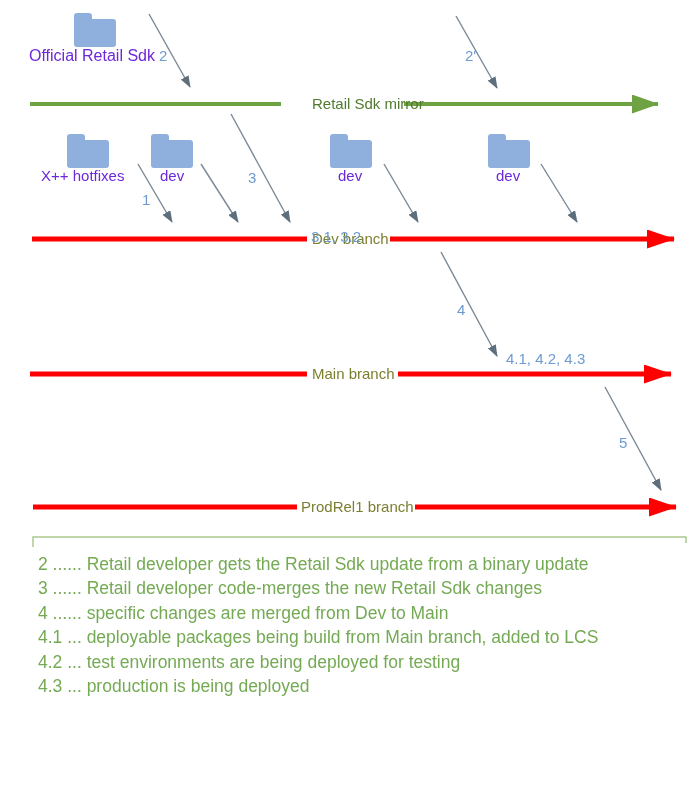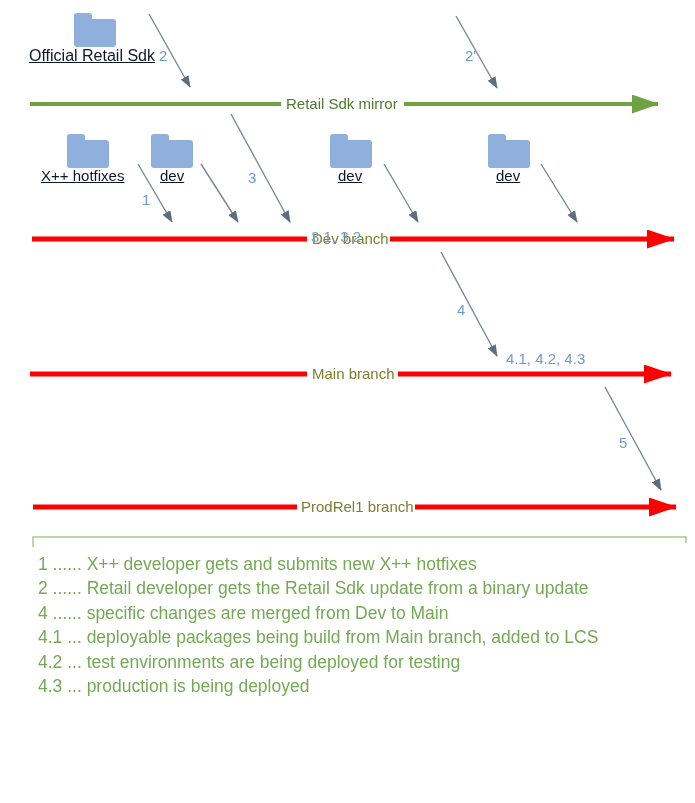--- a/index.html
+++ b/index.html
@@ -4,24 +4,24 @@
 <style>
   html,body{margin:0;padding:0;background:#ffffff;}
   #canvas{position:relative;width:695px;height:803px;background:#ffffff;overflow:hidden;
           font-family:"Liberation Sans",sans-serif;}
   #shapes{position:absolute;left:0;top:0;width:695px;height:803px;}
 
   .folder{position:absolute;width:42px;height:34px;}
   .folder .tab{position:absolute;left:0;top:0;width:18px;height:12px;border-radius:3px 3px 0 0;background:#8fafdc;}
   .folder .body{position:absolute;left:0;top:6px;width:42px;height:28px;border-radius:3px;background:#8fafdc;}
 
-  .lbl{position:absolute;font-size:15px;color:#0f172a;white-space:nowrap;text-decoration:underline;}
+  .lbl{position:absolute;font-size:15px;color:#6d28d9;white-space:nowrap;}
   .lbl.big{font-size:16px;}
   .ann{position:absolute;font-size:15px;color:#6b9bd2;white-space:nowrap;}
-  .mirror-lbl{position:absolute;font-size:15px;color:#507a2e;white-space:nowrap;}
+  .mirror-lbl{position:absolute;font-size:15px;color:#507a2e;white-space:nowrap;margin-left:26px;}
   .branch-lbl{position:absolute;font-size:15px;color:#7b7f2f;white-space:nowrap;}
 
   .legend{position:absolute;left:38px;top:552px;width:650px;}
   .legend-line{font-size:17.5px;line-height:24.4px;color:#74aa53;white-space:nowrap;}
 </style>
 </head>
 <body>
 
 <div id="canvas">
 
@@ -98,21 +98,21 @@
   <div class="ann" style="left:159px;top:47px">2</div>
   <div class="ann" style="left:465px;top:47px">2'</div>
   <div class="ann" style="left:142px;top:191px">1</div>
   <div class="ann" style="left:248px;top:169px">3</div>
   <div class="ann" style="left:311px;top:228px">3.1, 3.2</div>
   <div class="ann" style="left:457px;top:301px">4</div>
   <div class="ann" style="left:506px;top:350px">4.1, 4.2, 4.3</div>
   <div class="ann" style="left:619px;top:434px">5</div>
 
   <div class="legend">
-    <div class="legend-line">1 ...... X++ developer gets and submits new X++ hotfixes</div>
     <div class="legend-line">2 ...... Retail developer gets the Retail Sdk update from a binary update</div>
+    <div class="legend-line">3 ...... Retail developer code-merges the new Retail Sdk changes</div>
     <div class="legend-line">4 ...... specific changes are merged from Dev to Main</div>
     <div class="legend-line">4.1 ... deployable packages being build from Main branch, added to LCS</div>
     <div class="legend-line">4.2 ... test environments are being deployed for testing</div>
     <div class="legend-line">4.3 ... production is being deployed</div>
   </div>
 
 </div>
 
 </body></html>

